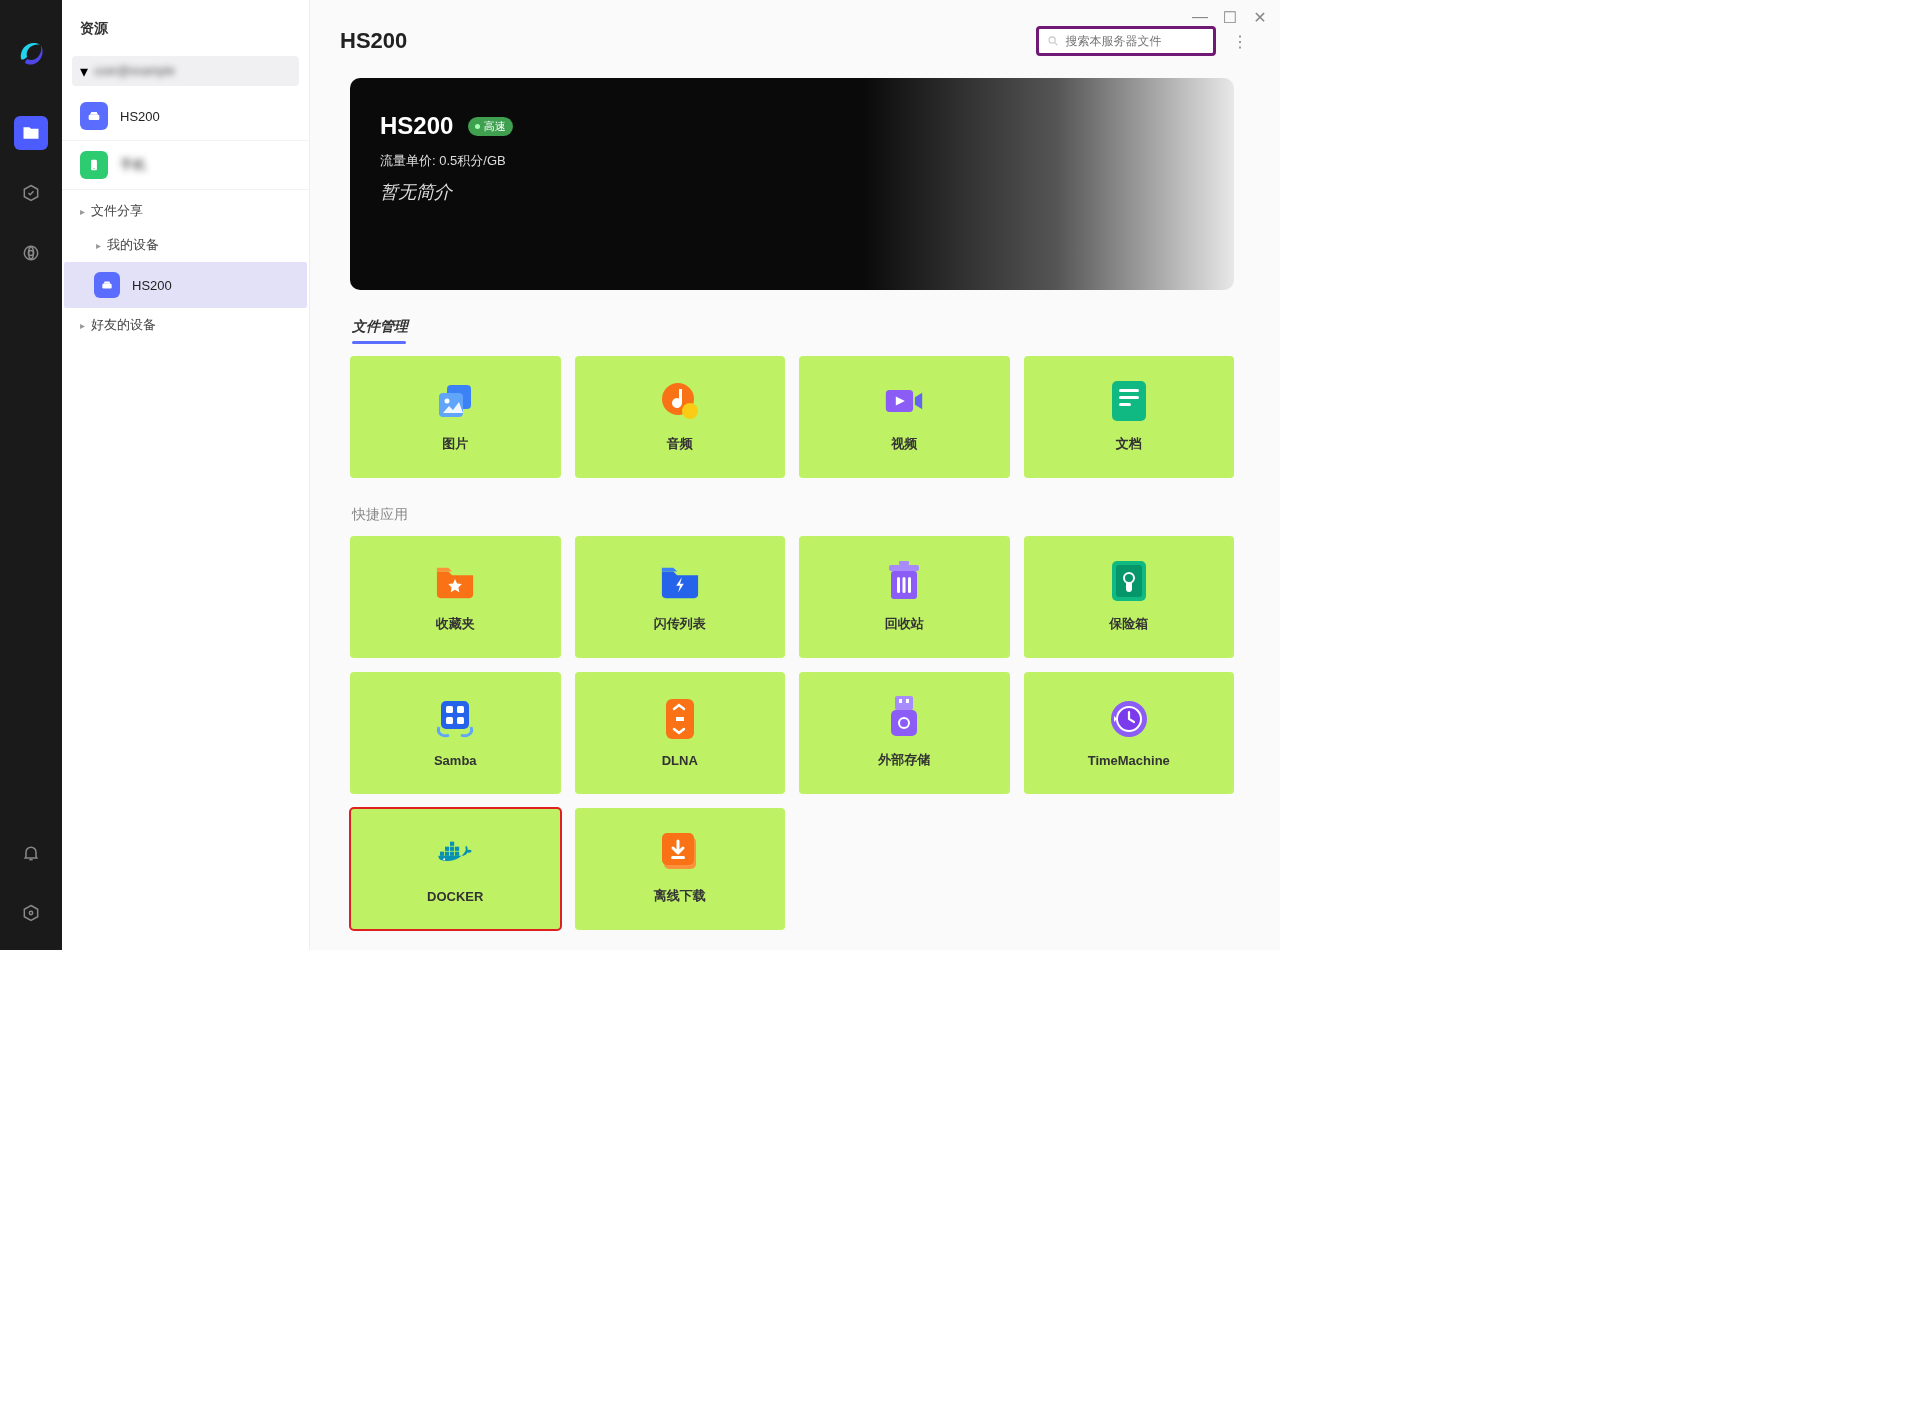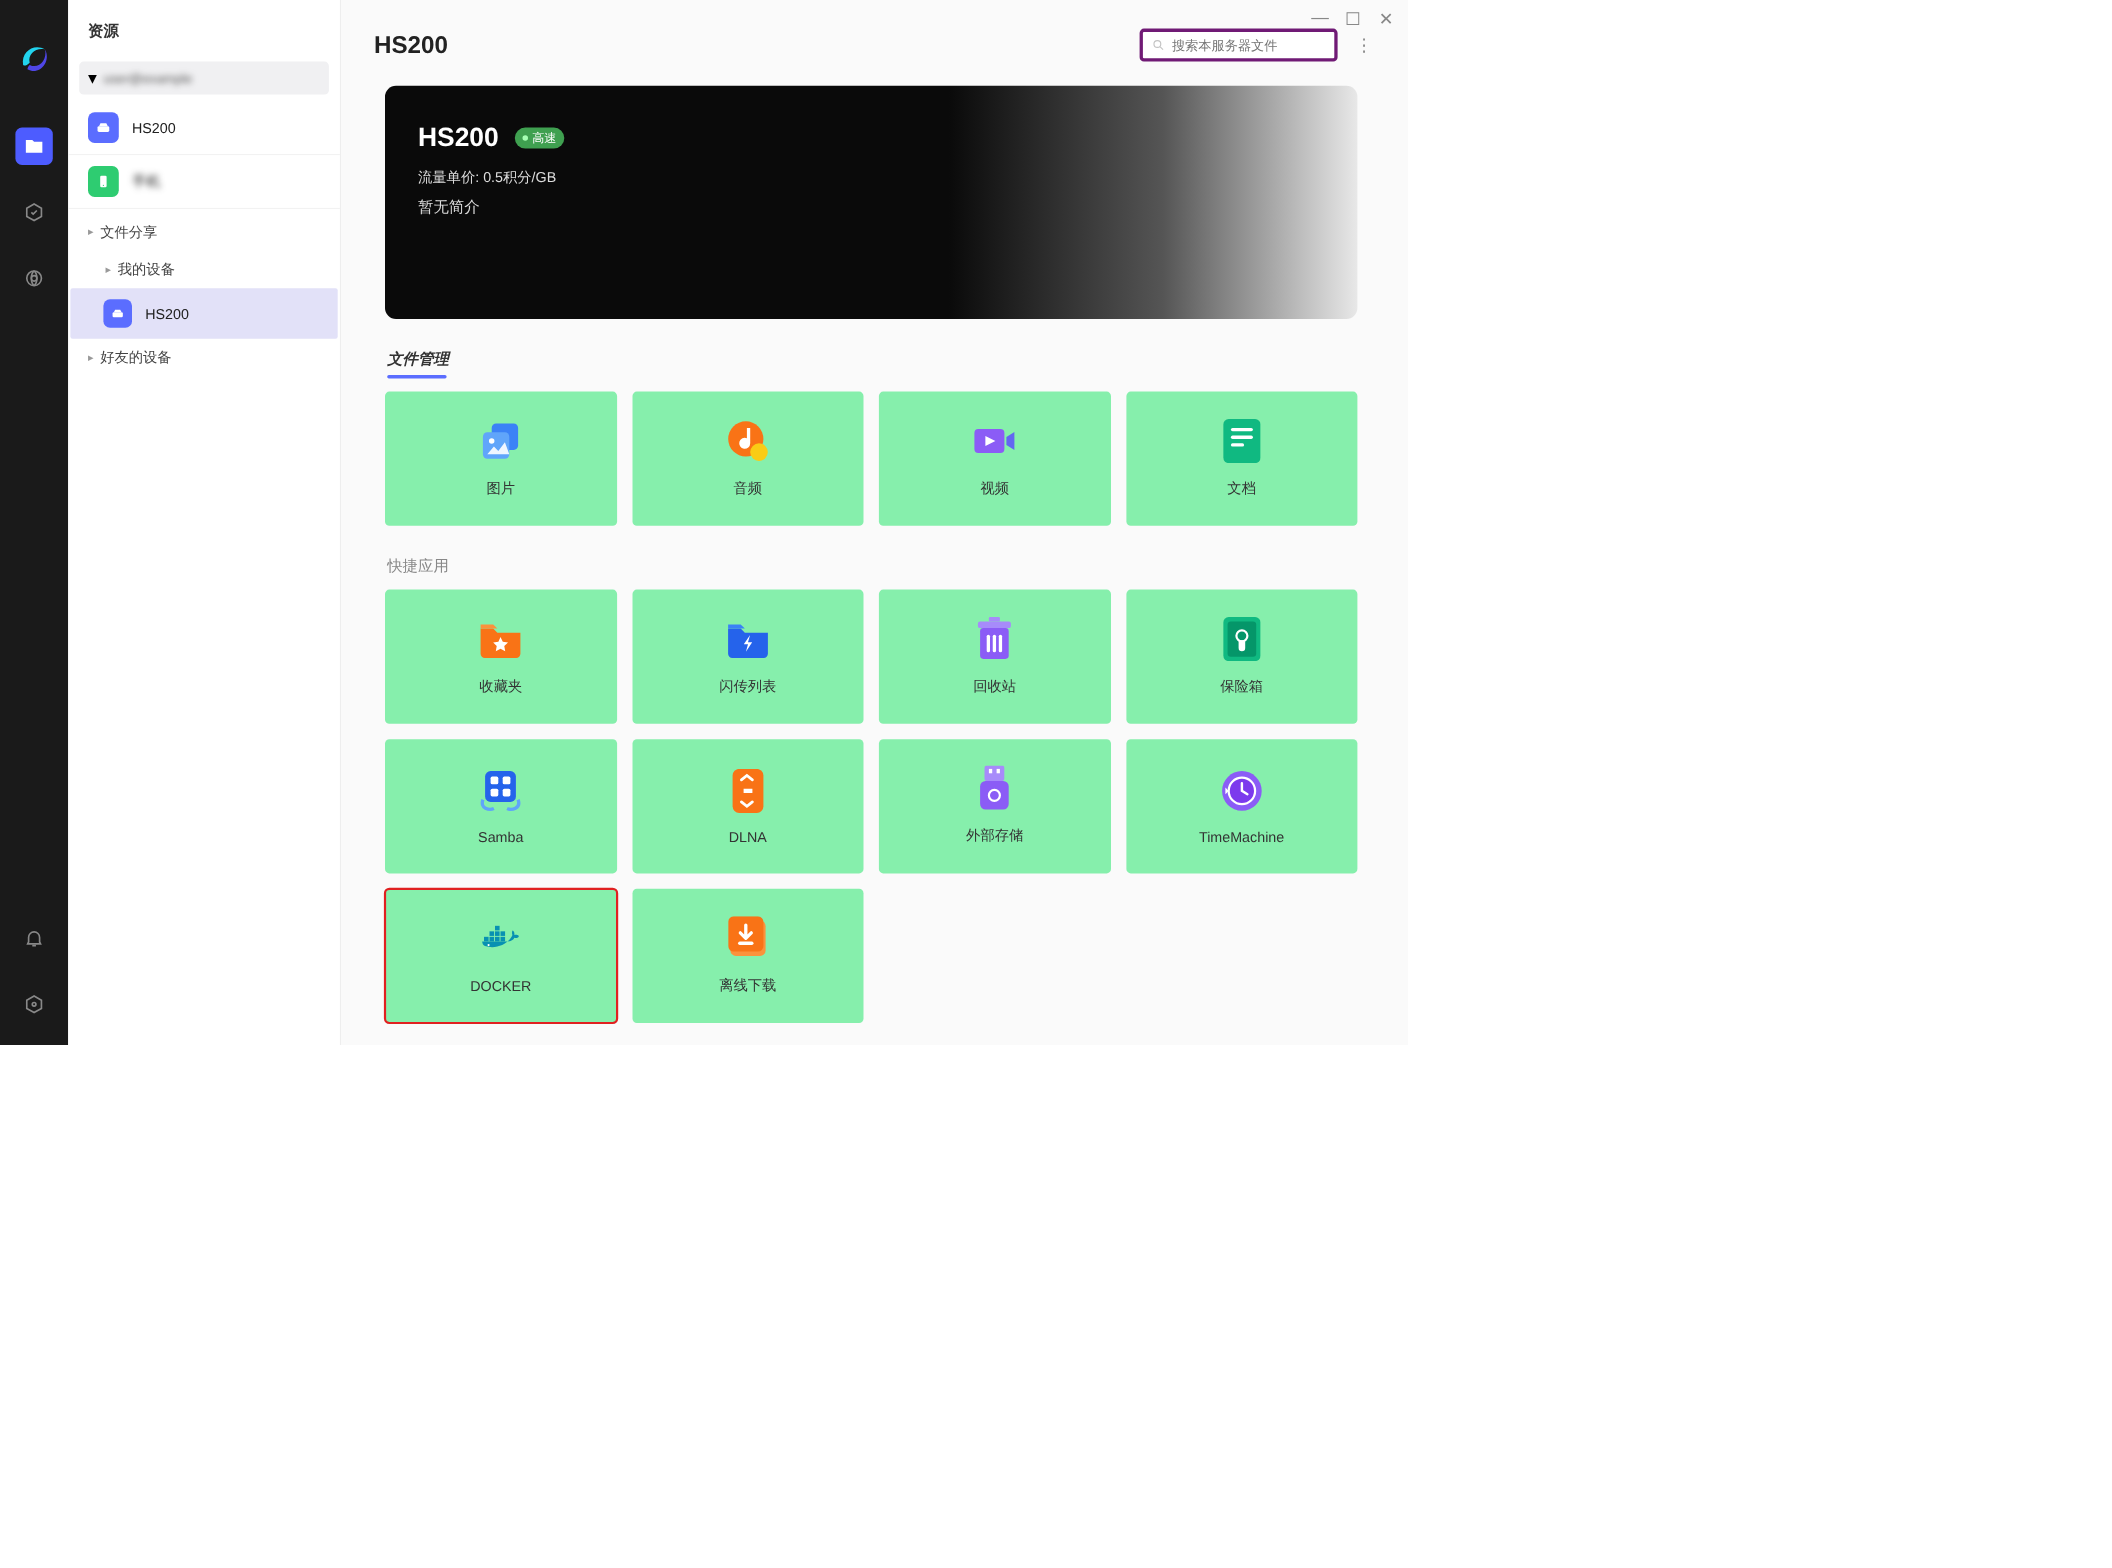--- a/index.html
+++ b/index.html
@@ -47,28 +47,28 @@
 .search svg { width: 14px; height: 14px; margin-right: 6px; opacity: .5; }
 .search input { border: 0; outline: 0; font-size: 12px; color: #888; background: transparent; width: 100%; }
 .kebab { width: 20px; height: 20px; display:flex; align-items:center; justify-content:center; cursor:pointer; color:#888; font-size:16px; }
 
 .content { flex: 1; padding: 10px 46px 20px 40px; overflow-y: auto; }
 .banner { height: 212px; border-radius: 10px; background: linear-gradient(90deg, #0a0a0a 0%, #0a0a0a 58%, #555 80%, #e8e8e8 100%); padding: 34px 30px; color: #fff; position: relative; }
 .banner .bname { font-size: 24px; font-weight: 700; display: inline-block; margin-right: 10px; }
 .banner .badge { display: inline-flex; align-items:center; gap:4px; background: #3fa050; color: #fff; font-size: 11px; padding: 2px 7px; border-radius: 10px; vertical-align: 5px; }
 .banner .badge::before { content:''; width:5px; height:5px; border-radius:50%; background:#a6ffb3; }
 .banner .bmeta { font-size: 13px; color: #ddd; margin-top: 12px; }
-.banner .bdesc { font-size: 14px; color: #ddd; margin-top: 10px; }
+.banner .bdesc { font-size: 18px; color: #ddd; margin-top: 10px; font-style: italic; }
 
 .sect-title { font-size: 14px; color: #333; margin: 28px 0 4px 2px; font-weight:600; }
 .sect-title.active { position: relative; padding-bottom: 8px; font-style: italic; }
 .sect-title.active::after { content:''; position:absolute; left:0; bottom:0; width:54px; height:3px; background:#5b6dff; border-radius:2px; }
 
 .grid { display: grid; grid-template-columns: repeat(4, 1fr); gap: 14px; margin-top: 12px; }
-.tile { background: #86efac; border-radius: 4px; display: flex; flex-direction: column; align-items: center; justify-content: center; height: 122px; cursor: pointer; position: relative; }
+.tile { background: #bef264; border-radius: 4px; display: flex; flex-direction: column; align-items: center; justify-content: center; height: 122px; cursor: pointer; position: relative; font-weight: bold; }
 .tile.highlight { outline: 2px solid #e02020; outline-offset: -1px; }
 .tile .ticon { width: 40px; height: 40px; display:flex; align-items:center; justify-content:center; margin-bottom: 14px; }
 .tile .tlabel { font-size: 13px; color: #333; }
 </style>
 </head>
 <body>
 
 <div class="navbar">
   <div class="logo">
     <svg viewBox="0 0 36 36">

